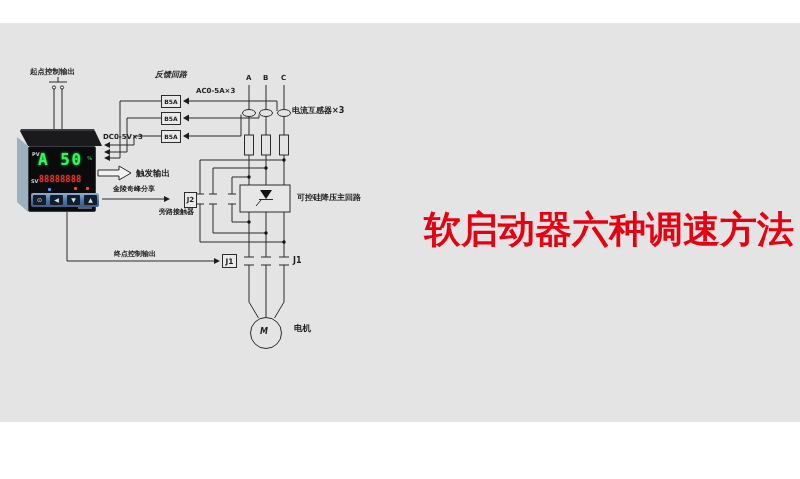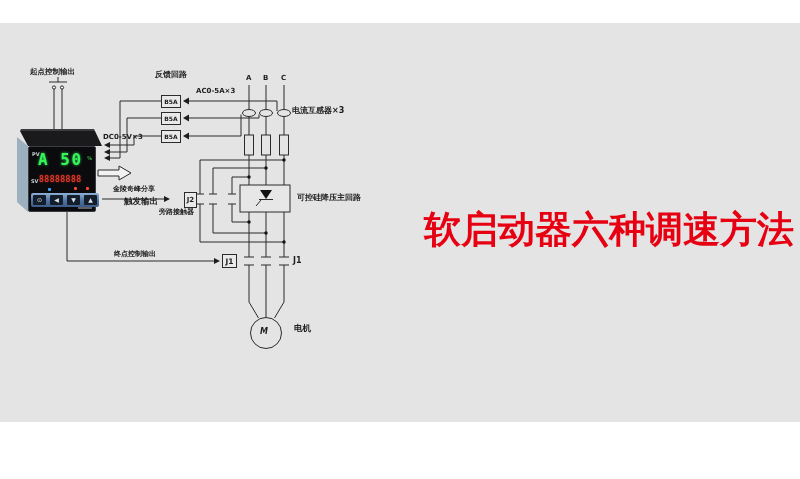--- a/index.html
+++ b/index.html
@@ -157,28 +157,28 @@
     <div class="btnbar">
       <span class="key">⊙</span>
       <span class="key">◀</span>
       <span class="key">▼</span>
       <span class="key">▲</span>
     </div>
     <span class="model-mark"></span>
   </div>
 
   <div class="lbl" style="left:30px;top:68px;font-size:7.5px;">起点控制输出</div>
-  <div class="lbl" style="left:155px;top:71px;font-size:8px;">反馈回路</div>
+  <div class="lbl" style="left:155px;top:71px;font-size:8px;font-style:italic;">反馈回路</div>
   <div class="lbl" style="left:196px;top:88px;font-size:7px;">AC0-5A×3</div>
   <div class="lbl" style="left:292px;top:107px;font-size:8px;">电流互感器×3</div>
   <div class="lbl" style="left:246px;top:75px;font-size:7px;">A</div>
   <div class="lbl" style="left:263px;top:75px;font-size:7px;">B</div>
   <div class="lbl" style="left:281px;top:75px;font-size:7px;">C</div>
   <div class="lbl" style="left:103px;top:134px;font-size:7px;">DC0-5V×3</div>
-  <div class="lbl" style="left:124px;top:169px;font-size:8.5px;margin-top:28px;">触发输出</div>
+  <div class="lbl" style="left:136px;top:169px;font-size:8.5px;">触发输出</div>
   <div class="lbl" style="left:113px;top:186px;font-size:7px;">金陵奇峰分享</div>
   <div class="lbl" style="left:159px;top:209px;font-size:7px;">旁路接触器</div>
   <div class="lbl" style="left:114px;top:251px;font-size:7px;">终点控制输出</div>
   <div class="lbl" style="left:297px;top:194px;font-size:8px;">可控硅降压主回路</div>
   <div class="lbl" style="left:293px;top:257px;font-size:8px;">J1</div>
   <div class="lbl" style="left:294px;top:324px;font-size:8.5px;">电机</div>
 
   <div class="schembox" style="left:161px;top:95px;width:20px;height:13px;font-size:6px;">B5A</div>
   <div class="schembox" style="left:161px;top:112px;width:20px;height:13px;font-size:6px;">B5A</div>
   <div class="schembox" style="left:161px;top:130px;width:20px;height:13px;font-size:6px;">B5A</div>

